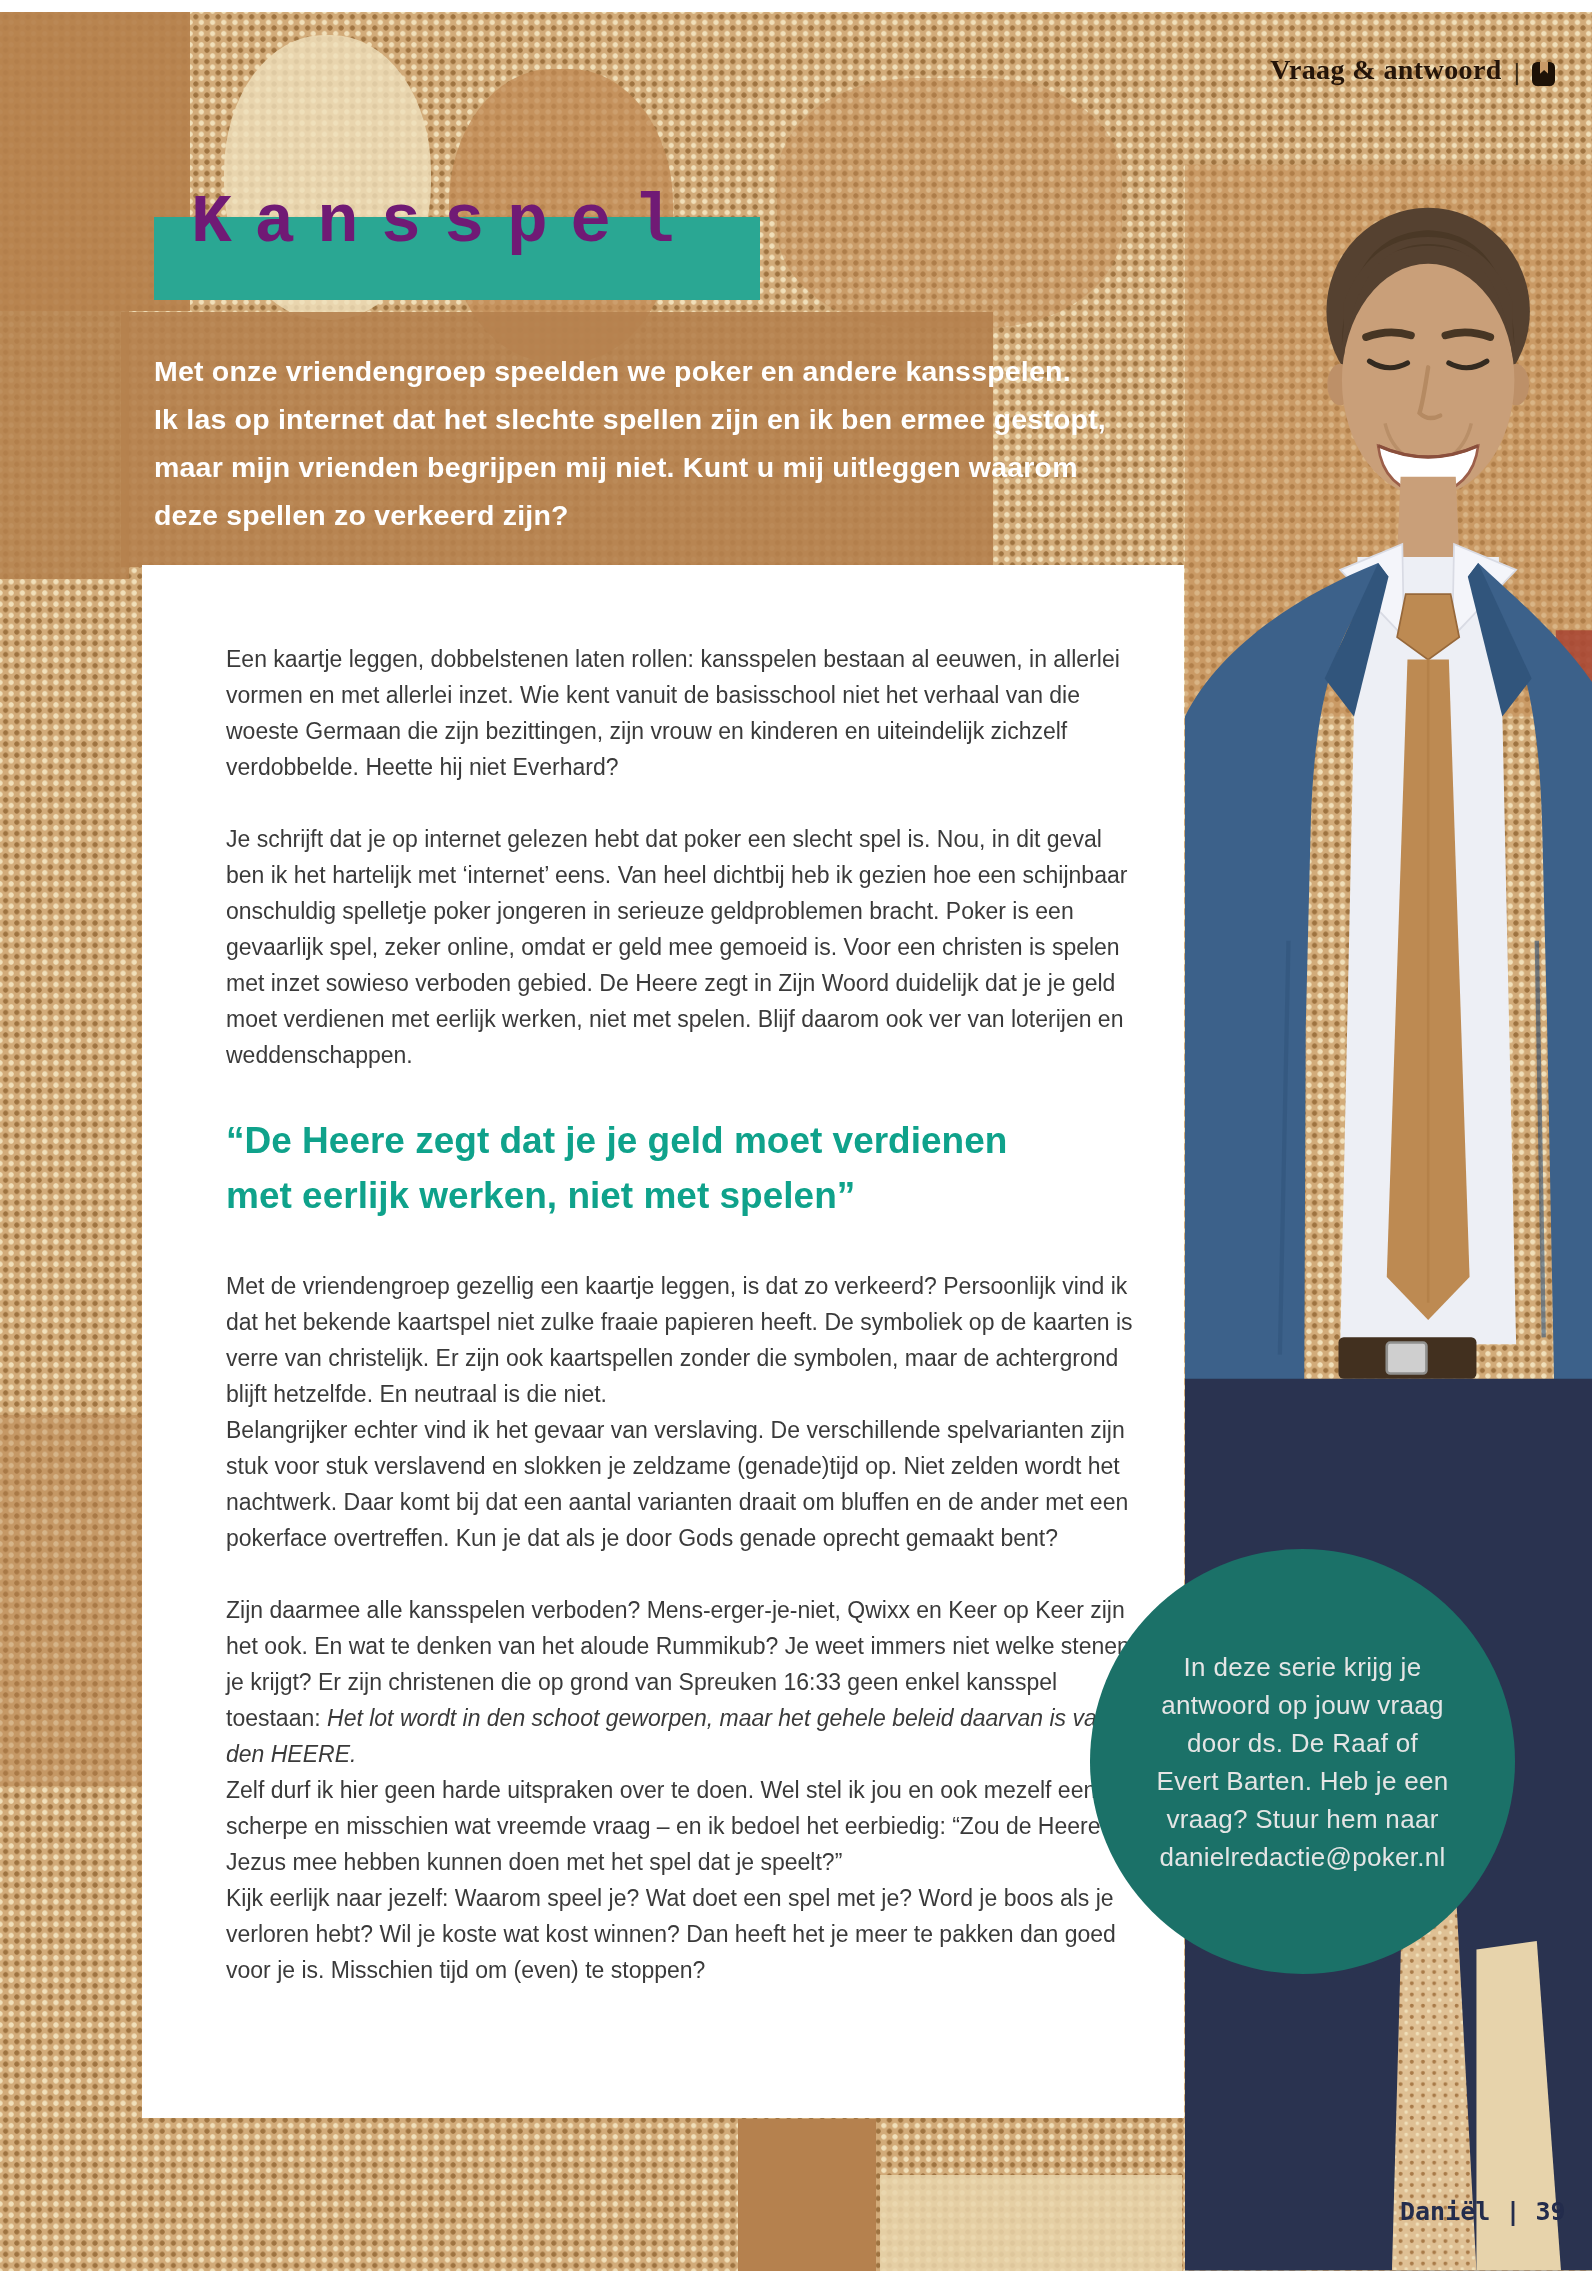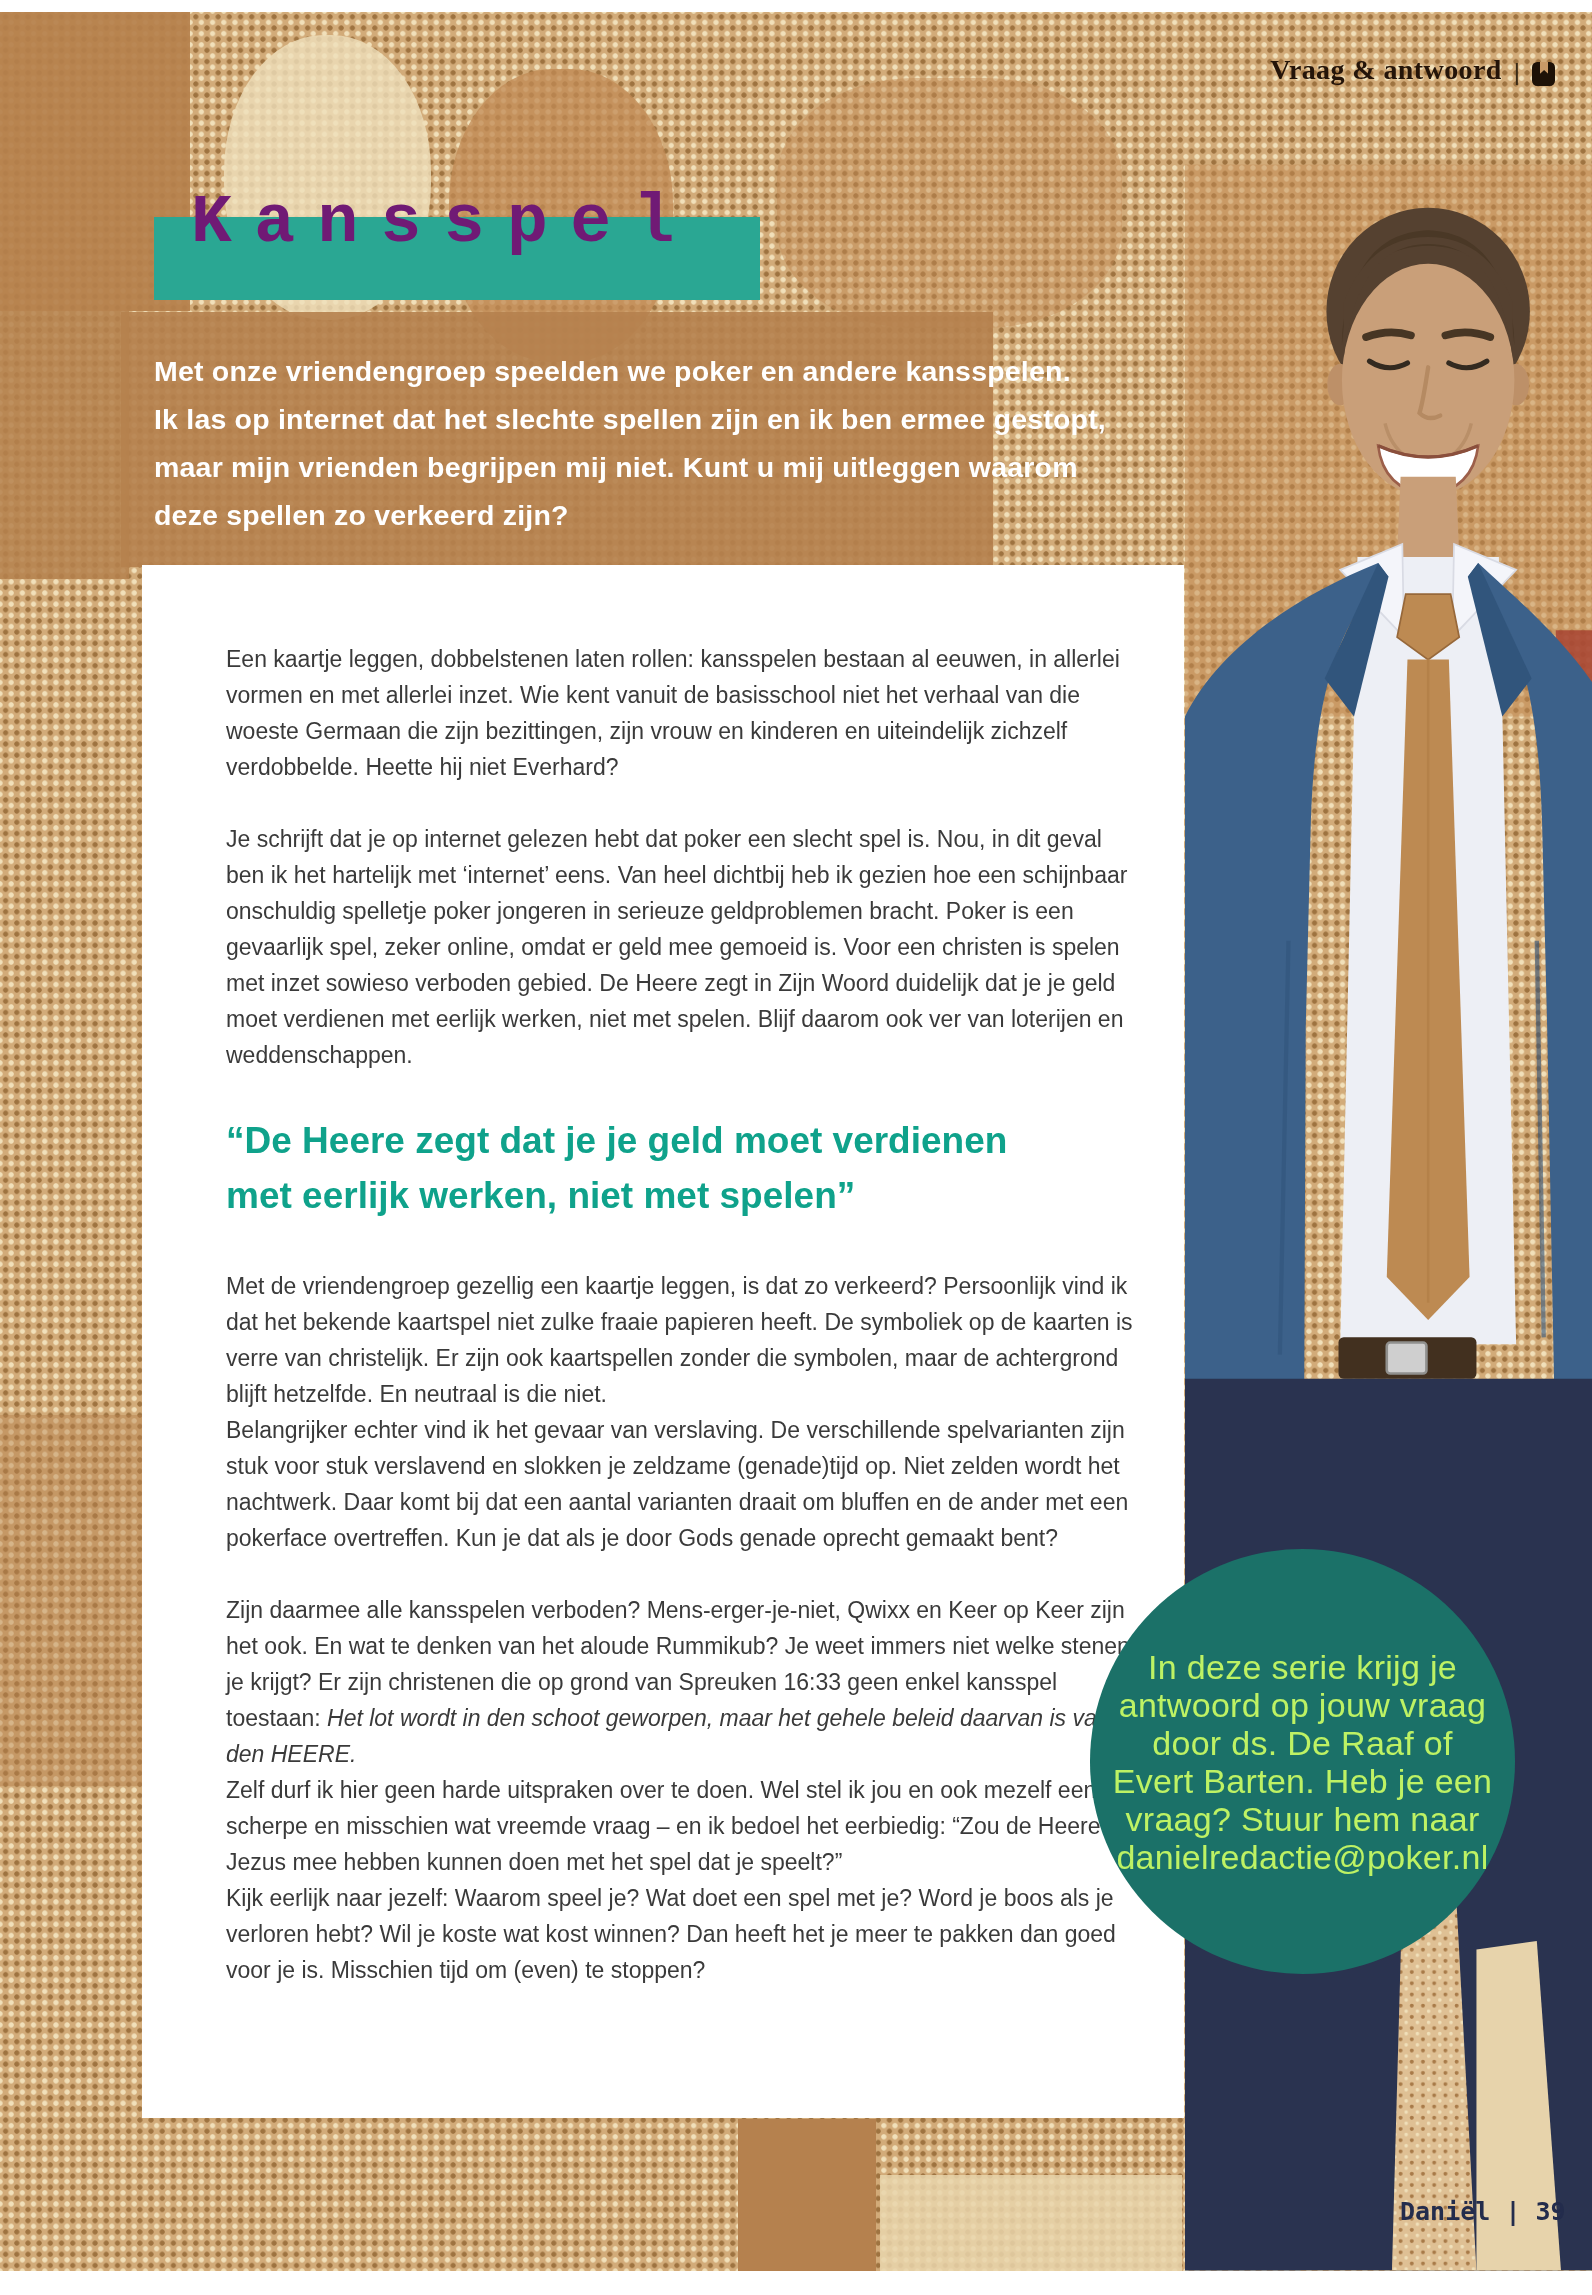--- a/index.html
+++ b/index.html
@@ -51,21 +51,21 @@
         box-sizing:border-box;padding:76px 40px 76px 84px;}
   .card p{margin:0 0 36px;font-size:23px;line-height:36px;color:#3a3a3a;}
   .card p.cont{margin-bottom:0;}
   .quote{margin:40px 0 45px;font-weight:bold;color:#0fa28b;font-size:37px;line-height:55px;}
   .quote span{display:block;white-space:nowrap;}
   .em{font-style:italic;}
 
   
   .circle{position:absolute;left:1090px;top:1549px;width:425px;height:425px;border-radius:50%;
     background:#1b7168;display:flex;flex-direction:column;align-items:center;justify-content:center;z-index:6;}
-  .circle span{display:block;font-size:34px;line-height:38px;color:#bef264;white-space:nowrap;letter-spacing:0.3px;}
+  .circle span{display:block;font-size:26px;line-height:38px;color:#e5e5e5;white-space:nowrap;letter-spacing:0.3px;}
 
   
   .photo{position:absolute;left:1185px;top:164px;width:407px;height:2107px;z-index:2;}
 
   
   .footer{position:absolute;left:1400px;top:2197px;z-index:7;font-family:"DejaVu Sans Mono","Liberation Mono",monospace;
     font-weight:bold;font-size:25px;color:#232c4c;white-space:nowrap;}
 </style>
 </head>
 <body>

